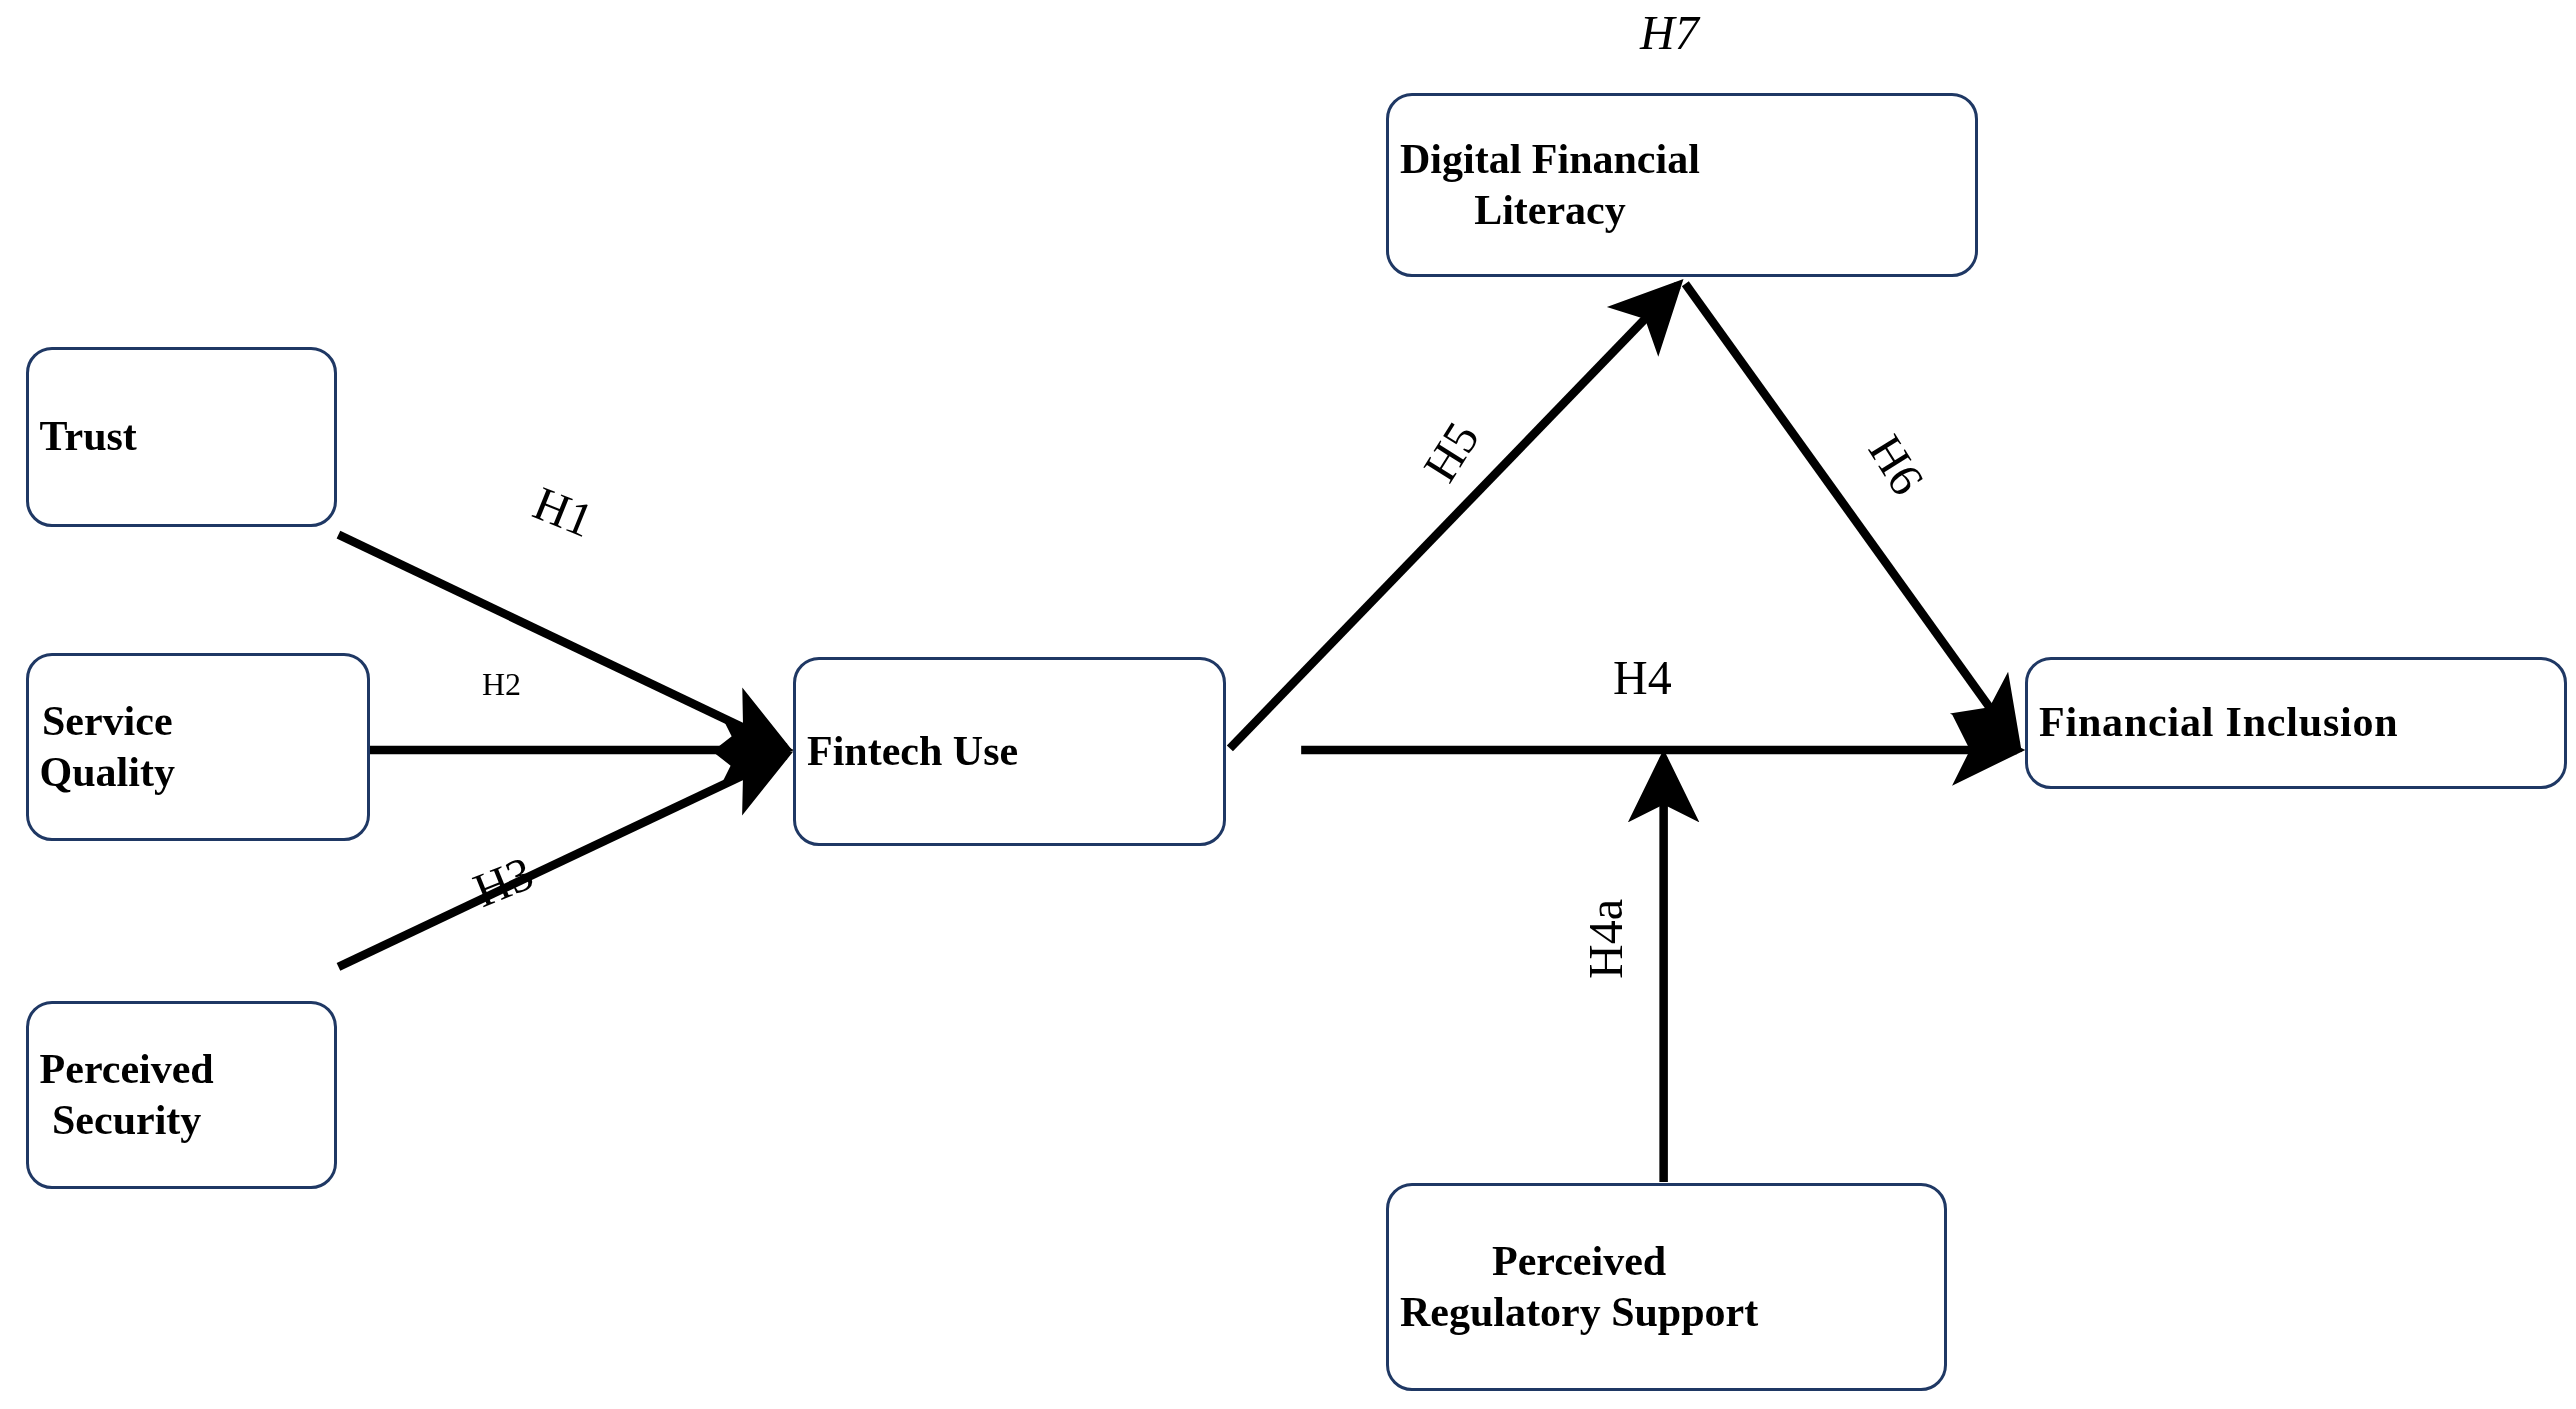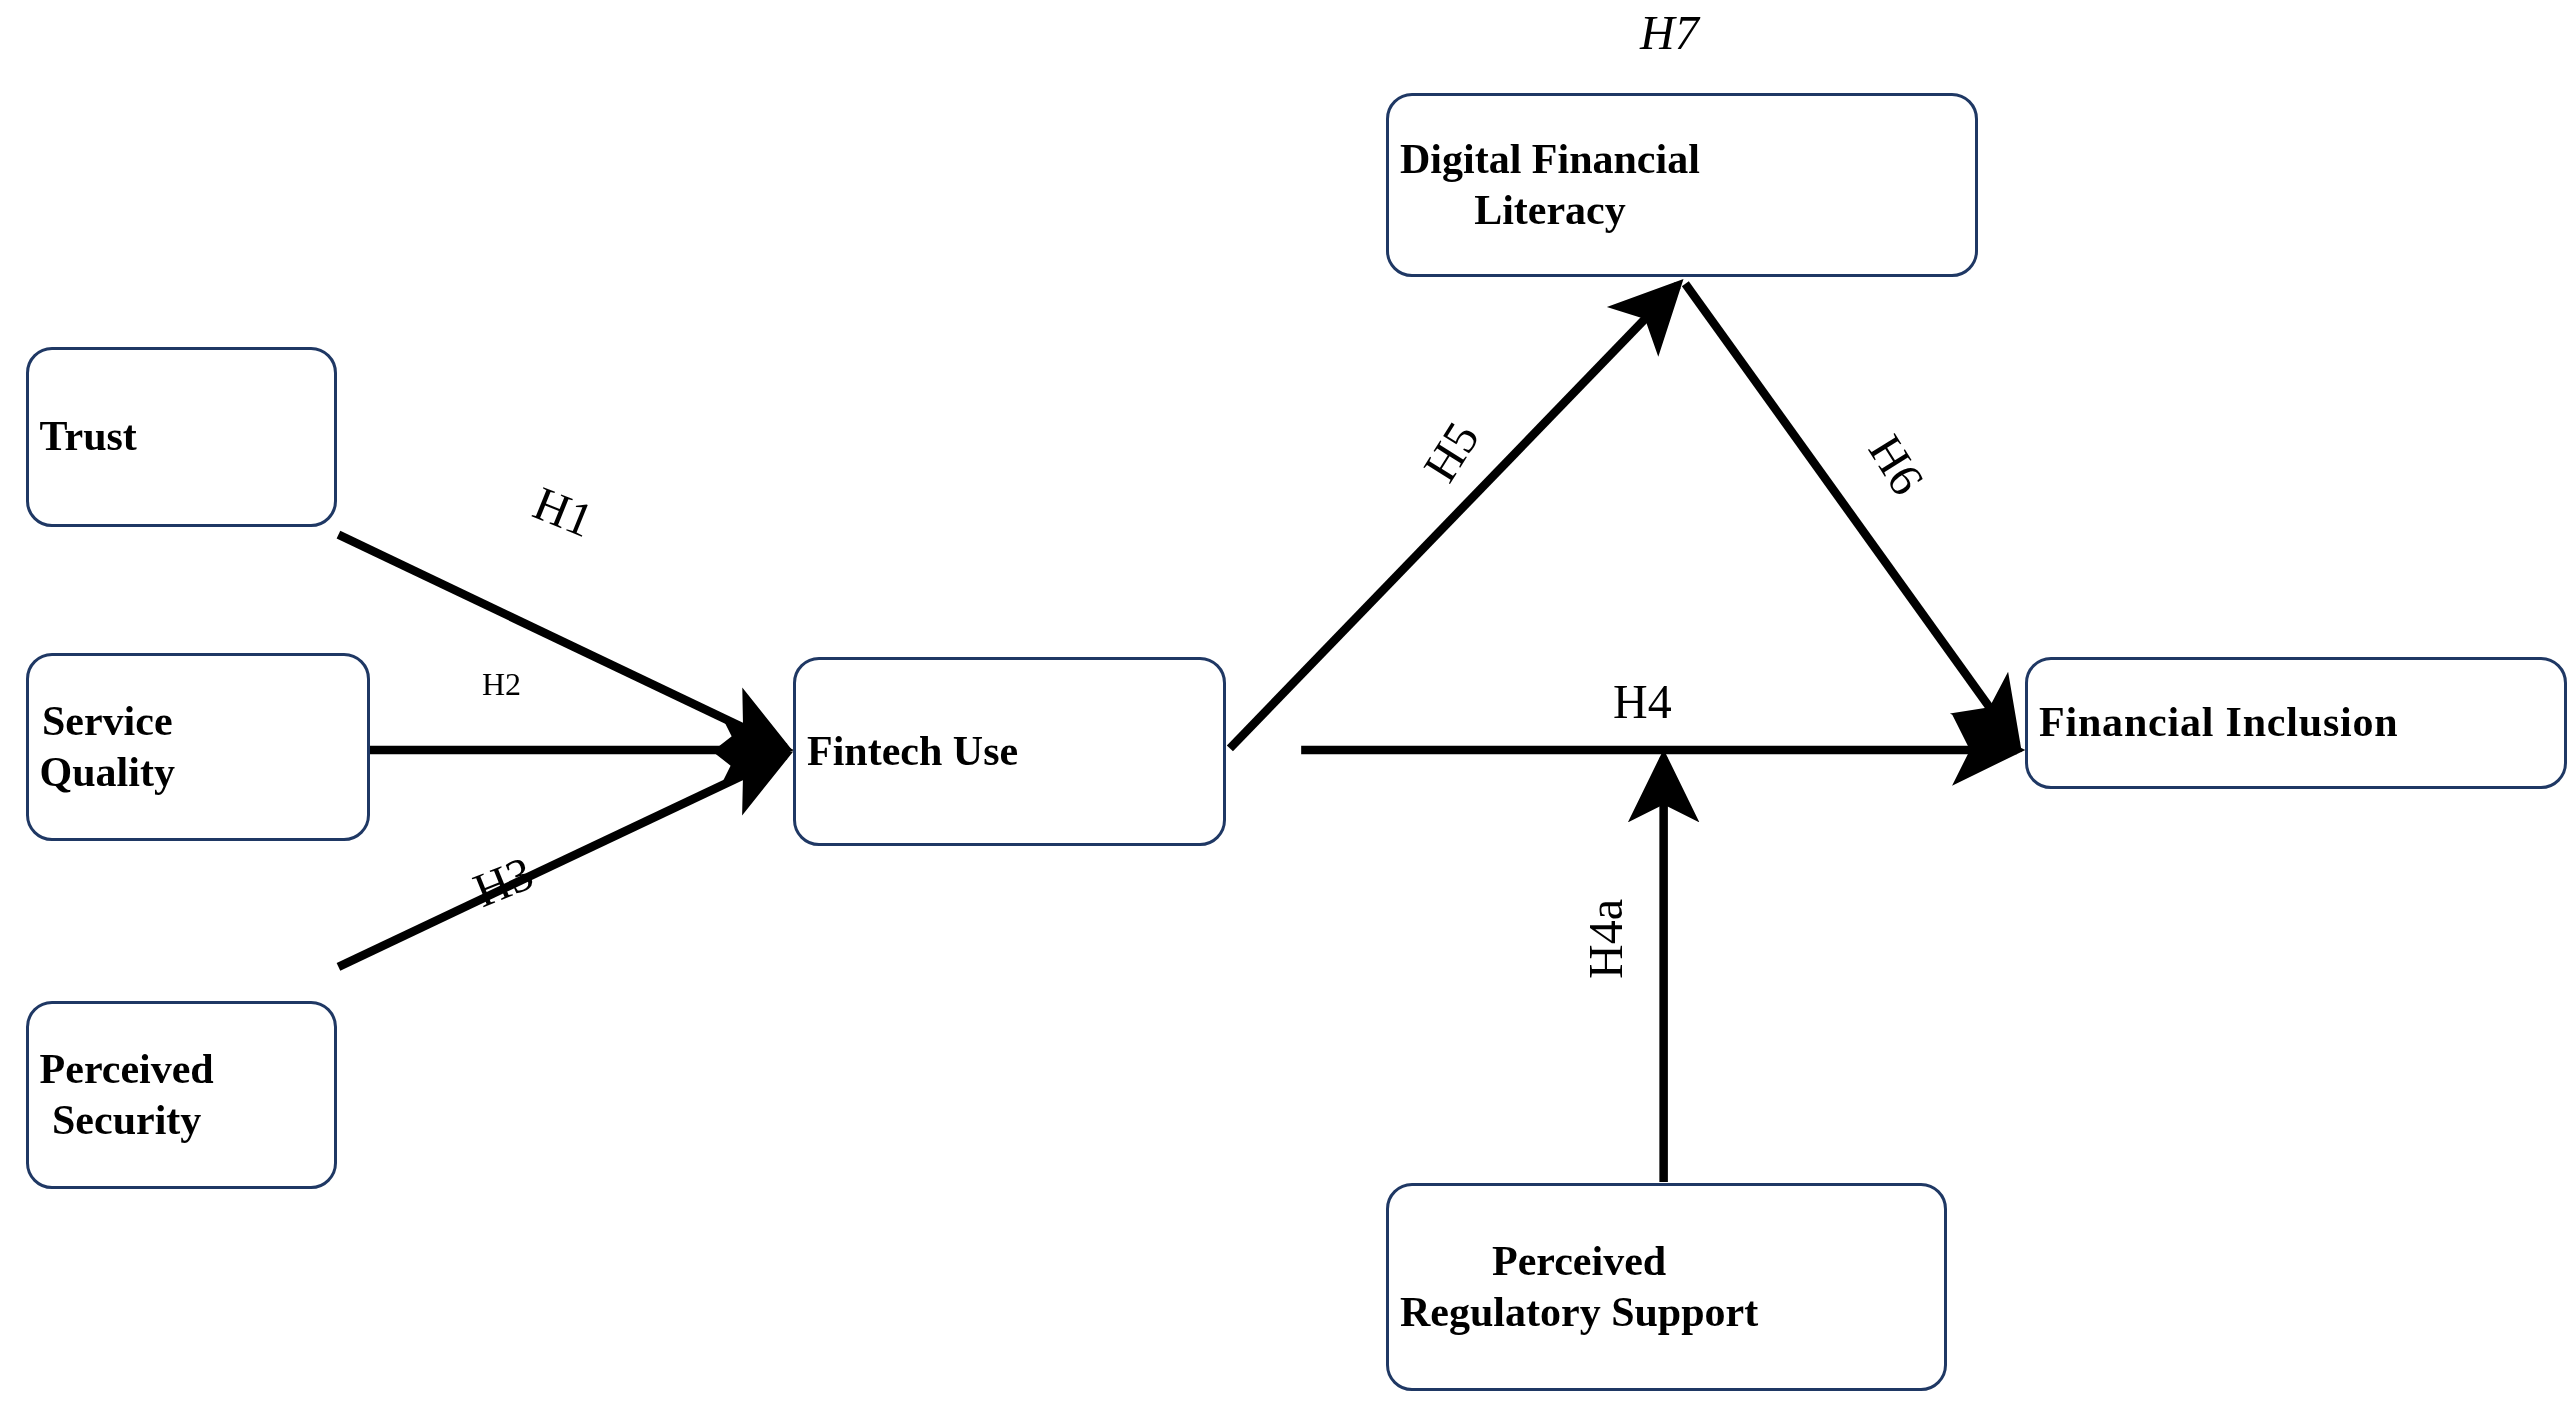--- a/index.html
+++ b/index.html
@@ -67,21 +67,21 @@
   #node-perceived-security .node-label { font-size: 42px; }
   #node-fintech-use .node-label      { font-size: 42px; }
   #node-dfl .node-label              { font-size: 42px; }
   #node-financial-inclusion .node-label { font-size: 42px; letter-spacing: 0.8px; }
   #node-prs .node-label              { font-size: 42px; }
 
   
   #hyp-h1  { left: 534px;  top: 488px;  font-size: 48px; transform: rotate(22deg);  transform-origin: center center; }
   #hyp-h2  { left: 482px;  top: 668px;  font-size: 32px; text-align: right; }
   #hyp-h3  { left: 474px;  top: 858px; font-size: 48px; transform: rotate(-22deg); transform-origin: center center; }
-  #hyp-h4  { left: 1613px; top: 654px;  font-size: 48px; margin-top: 24px; }
+  #hyp-h4  { left: 1613px; top: 654px;  font-size: 48px; }
   #hyp-h4a { left: 1566px; top: 915px; font-size: 48px; transform: rotate(-90deg); transform-origin: center center; }
   #hyp-h5  { left: 1422px; top: 428px;  font-size: 48px; transform: rotate(-58deg); transform-origin: center center; }
   #hyp-h6  { left: 1867px; top: 441px;  font-size: 48px; transform: rotate(58deg);  transform-origin: center center; }
   #hyp-h7  { left: 1640px; top: 9px;   font-size: 48px; font-style: italic; }
 </style>
 </head>
 <body>
 
 <div id="canvas">
 

